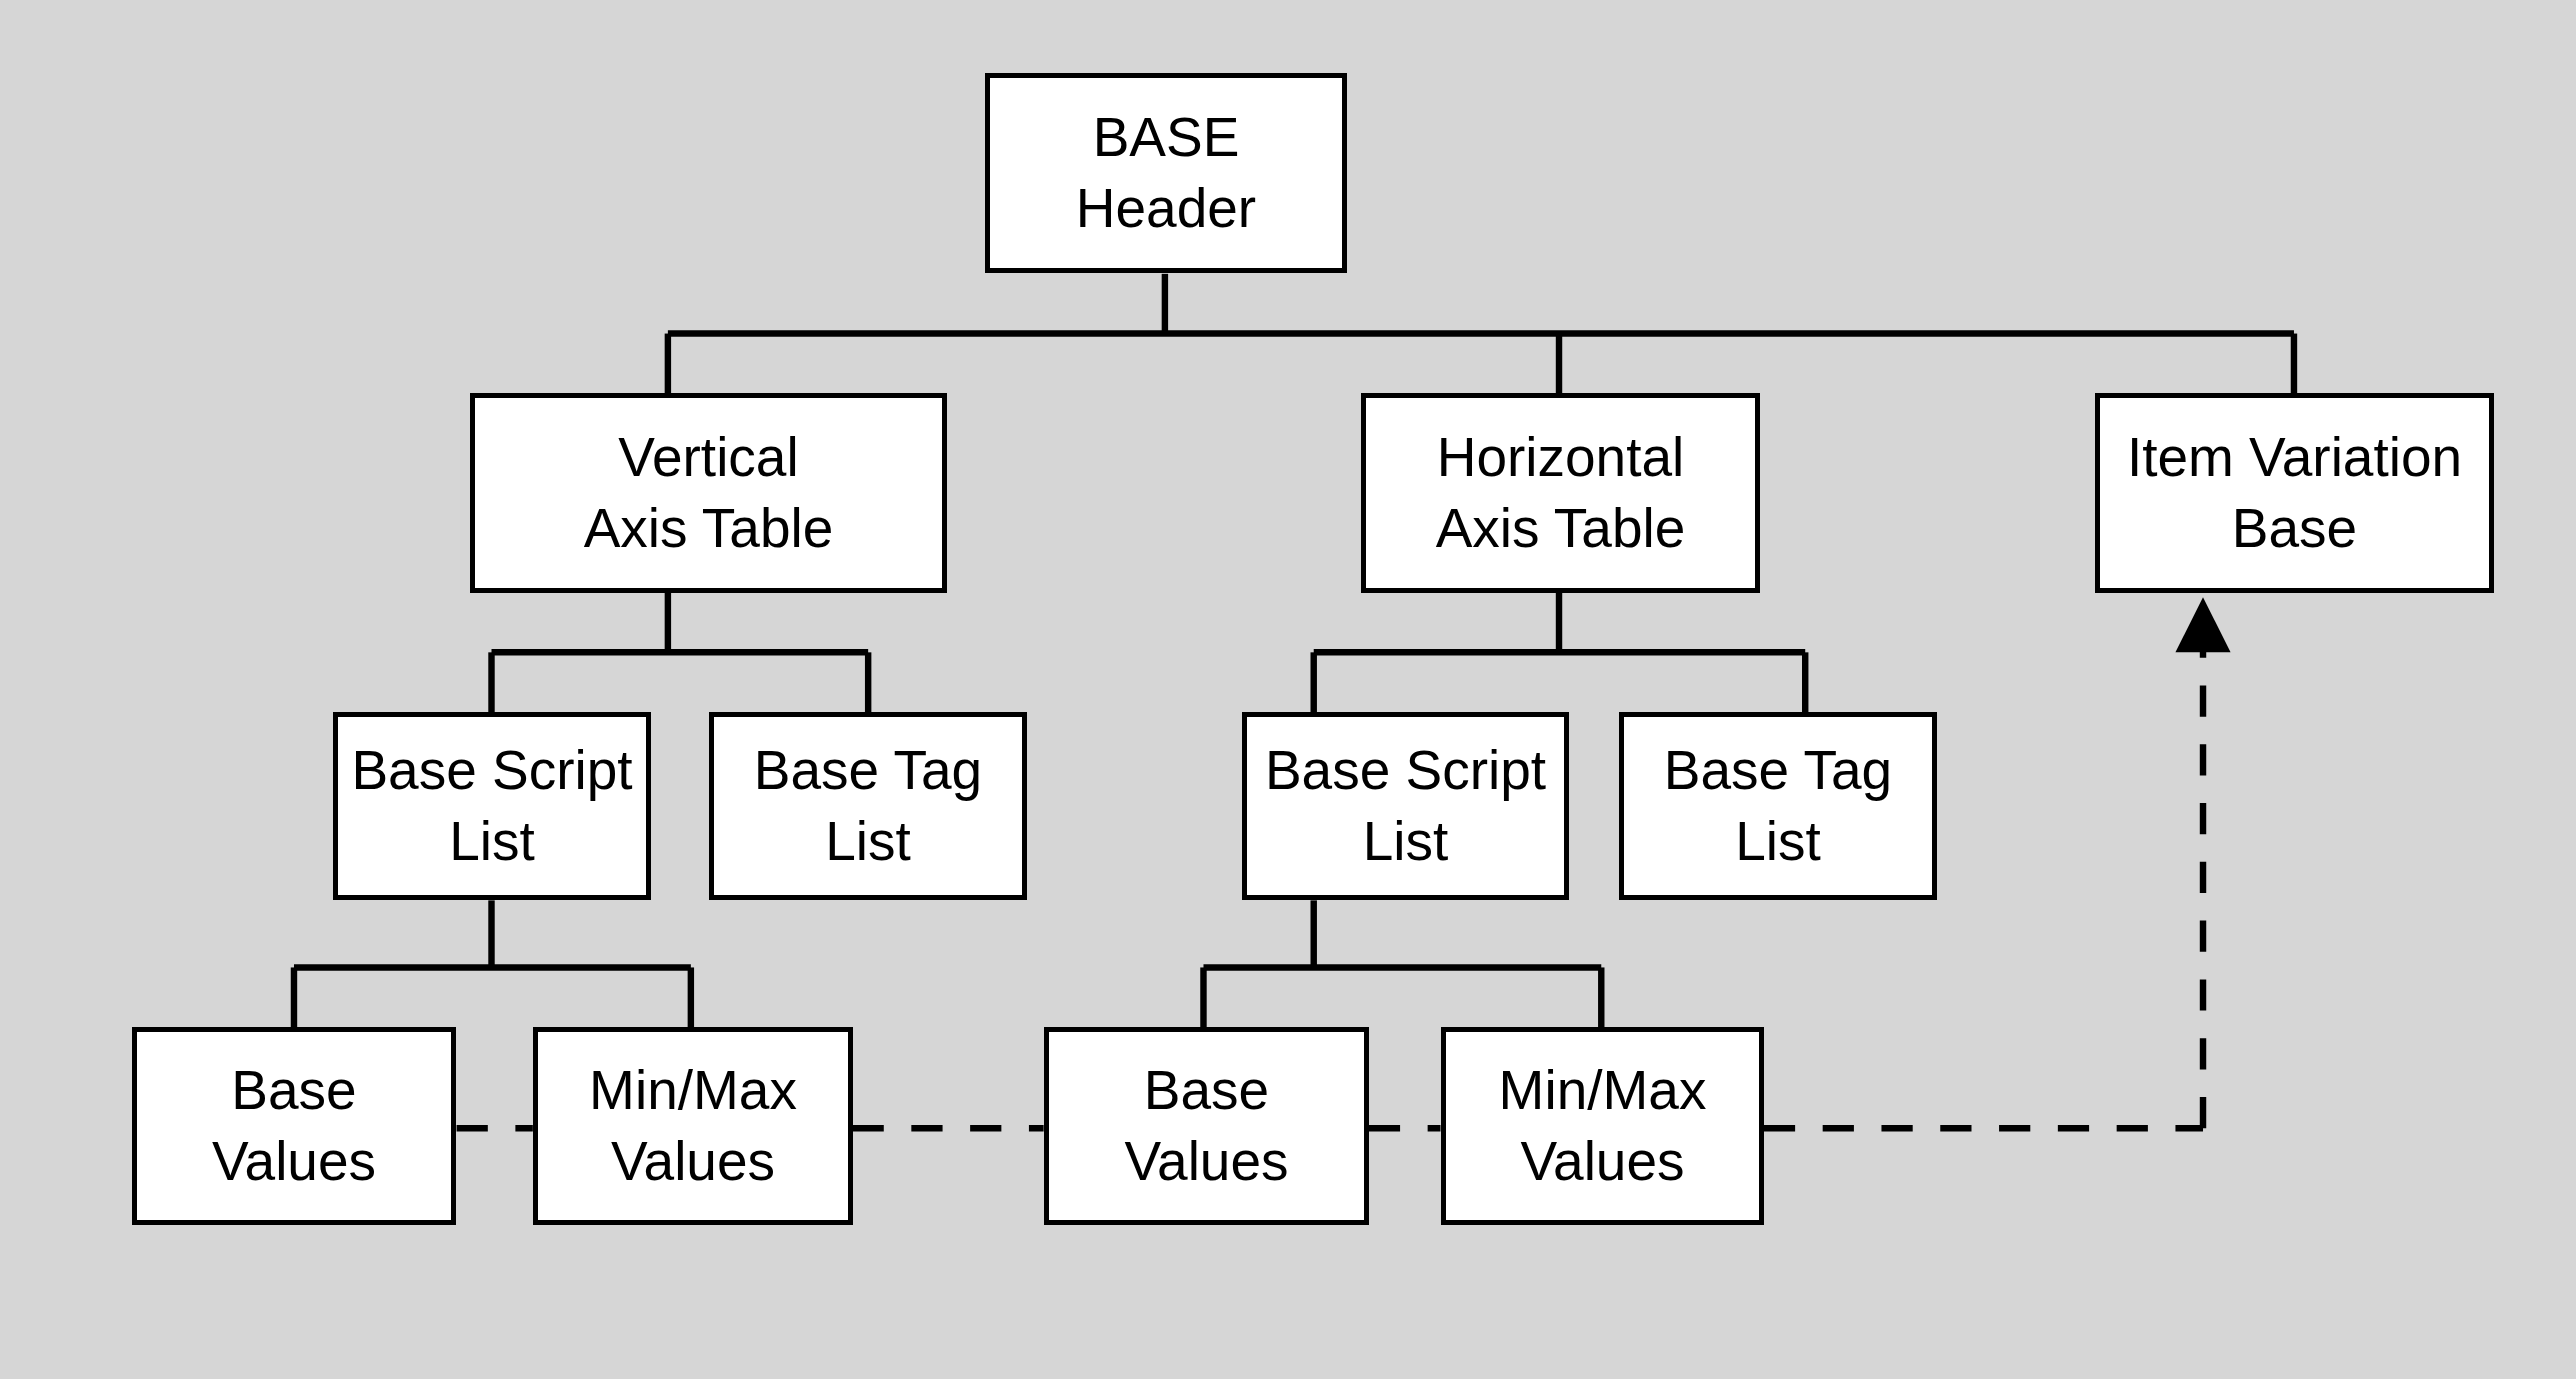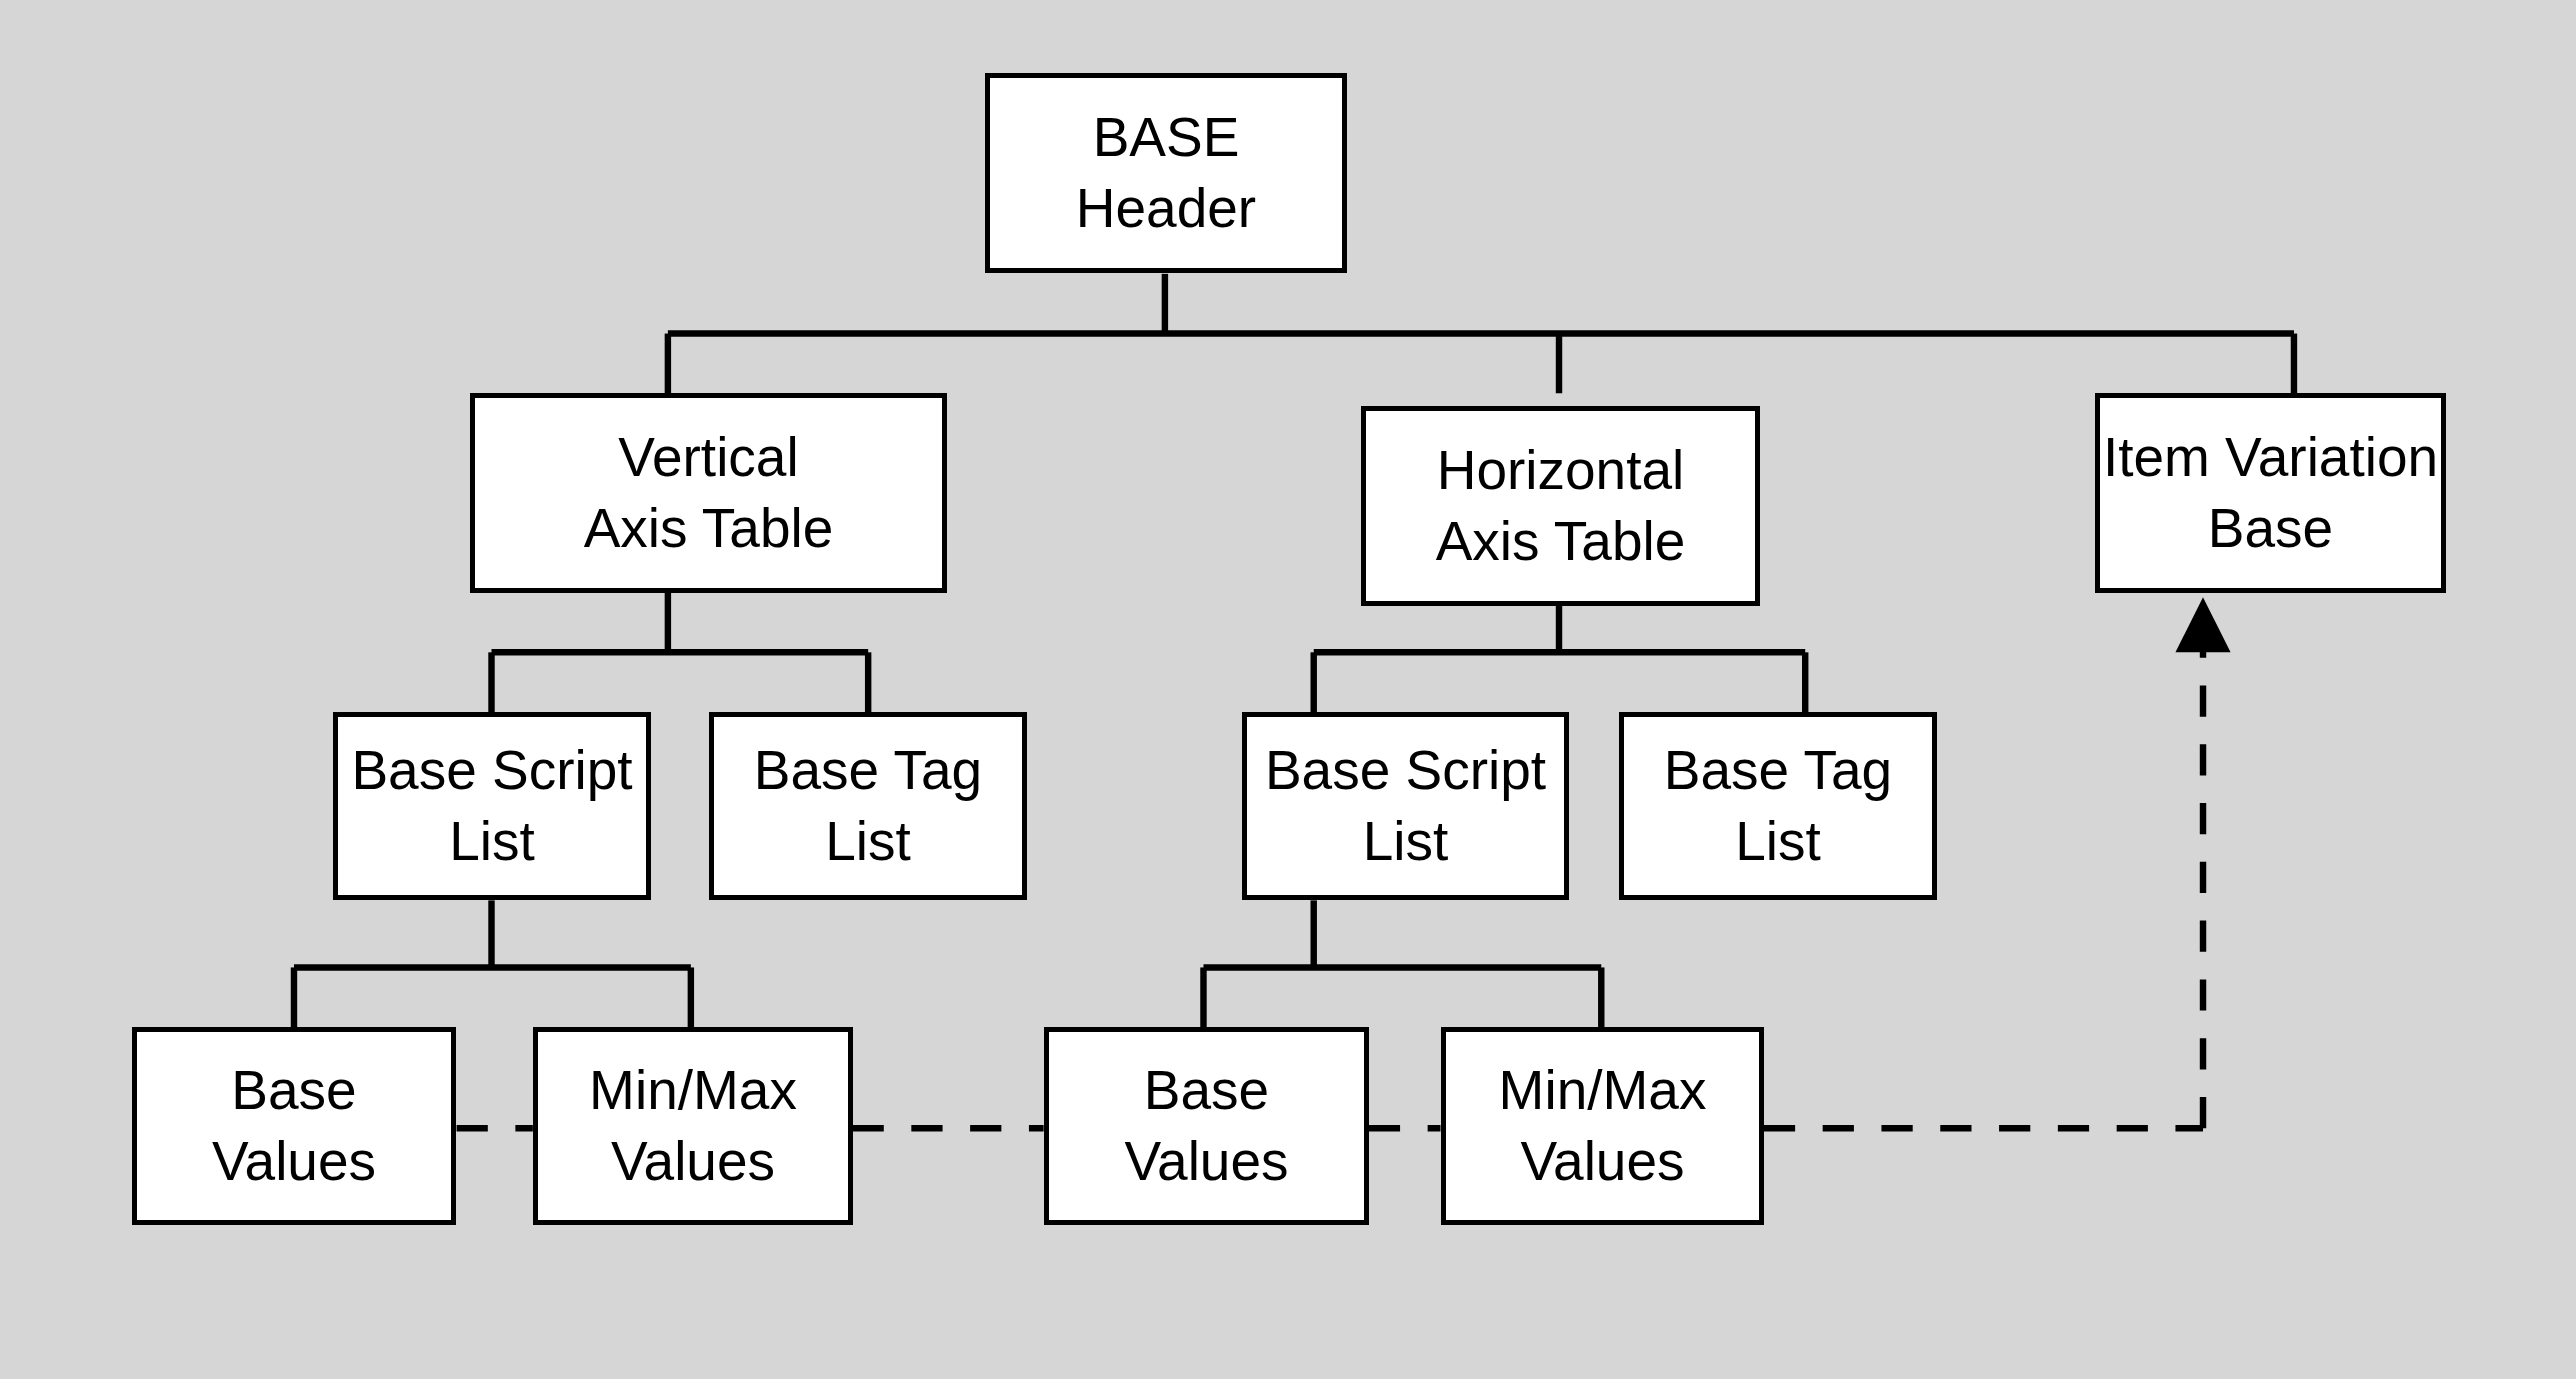--- a/index.html
+++ b/index.html
@@ -96,26 +96,26 @@
   <div class="node" style="left:985px; top:73px; width:362px; height:200px;">
     <span class="line">BASE</span>
     <span class="line">Header</span>
   </div>
 
   <div class="node" style="left:470px; top:393px; width:477px; height:200px;">
     <span class="line">Vertical</span>
     <span class="line">Axis Table</span>
   </div>
 
-  <div class="node" style="left:1361px; top:406px; width:399px; height:200px;">
+  <div class="node" style="left:1361px; top:393px; width:399px; height:200px;">
     <span class="line">Horizontal</span>
     <span class="line">Axis Table</span>
   </div>
 
-  <div class="node" style="left:2095px; top:393px; width:351px; height:200px;">
+  <div class="node" style="left:2095px; top:393px; width:399px; height:200px;">
     <span class="line">Item Variation</span>
     <span class="line">Base</span>
   </div>
 
   <div class="node" style="left:333px; top:712px; width:318px; height:188px;">
     <span class="line">Base Script</span>
     <span class="line">List</span>
   </div>
 
   <div class="node" style="left:709px; top:712px; width:318px; height:188px;">

